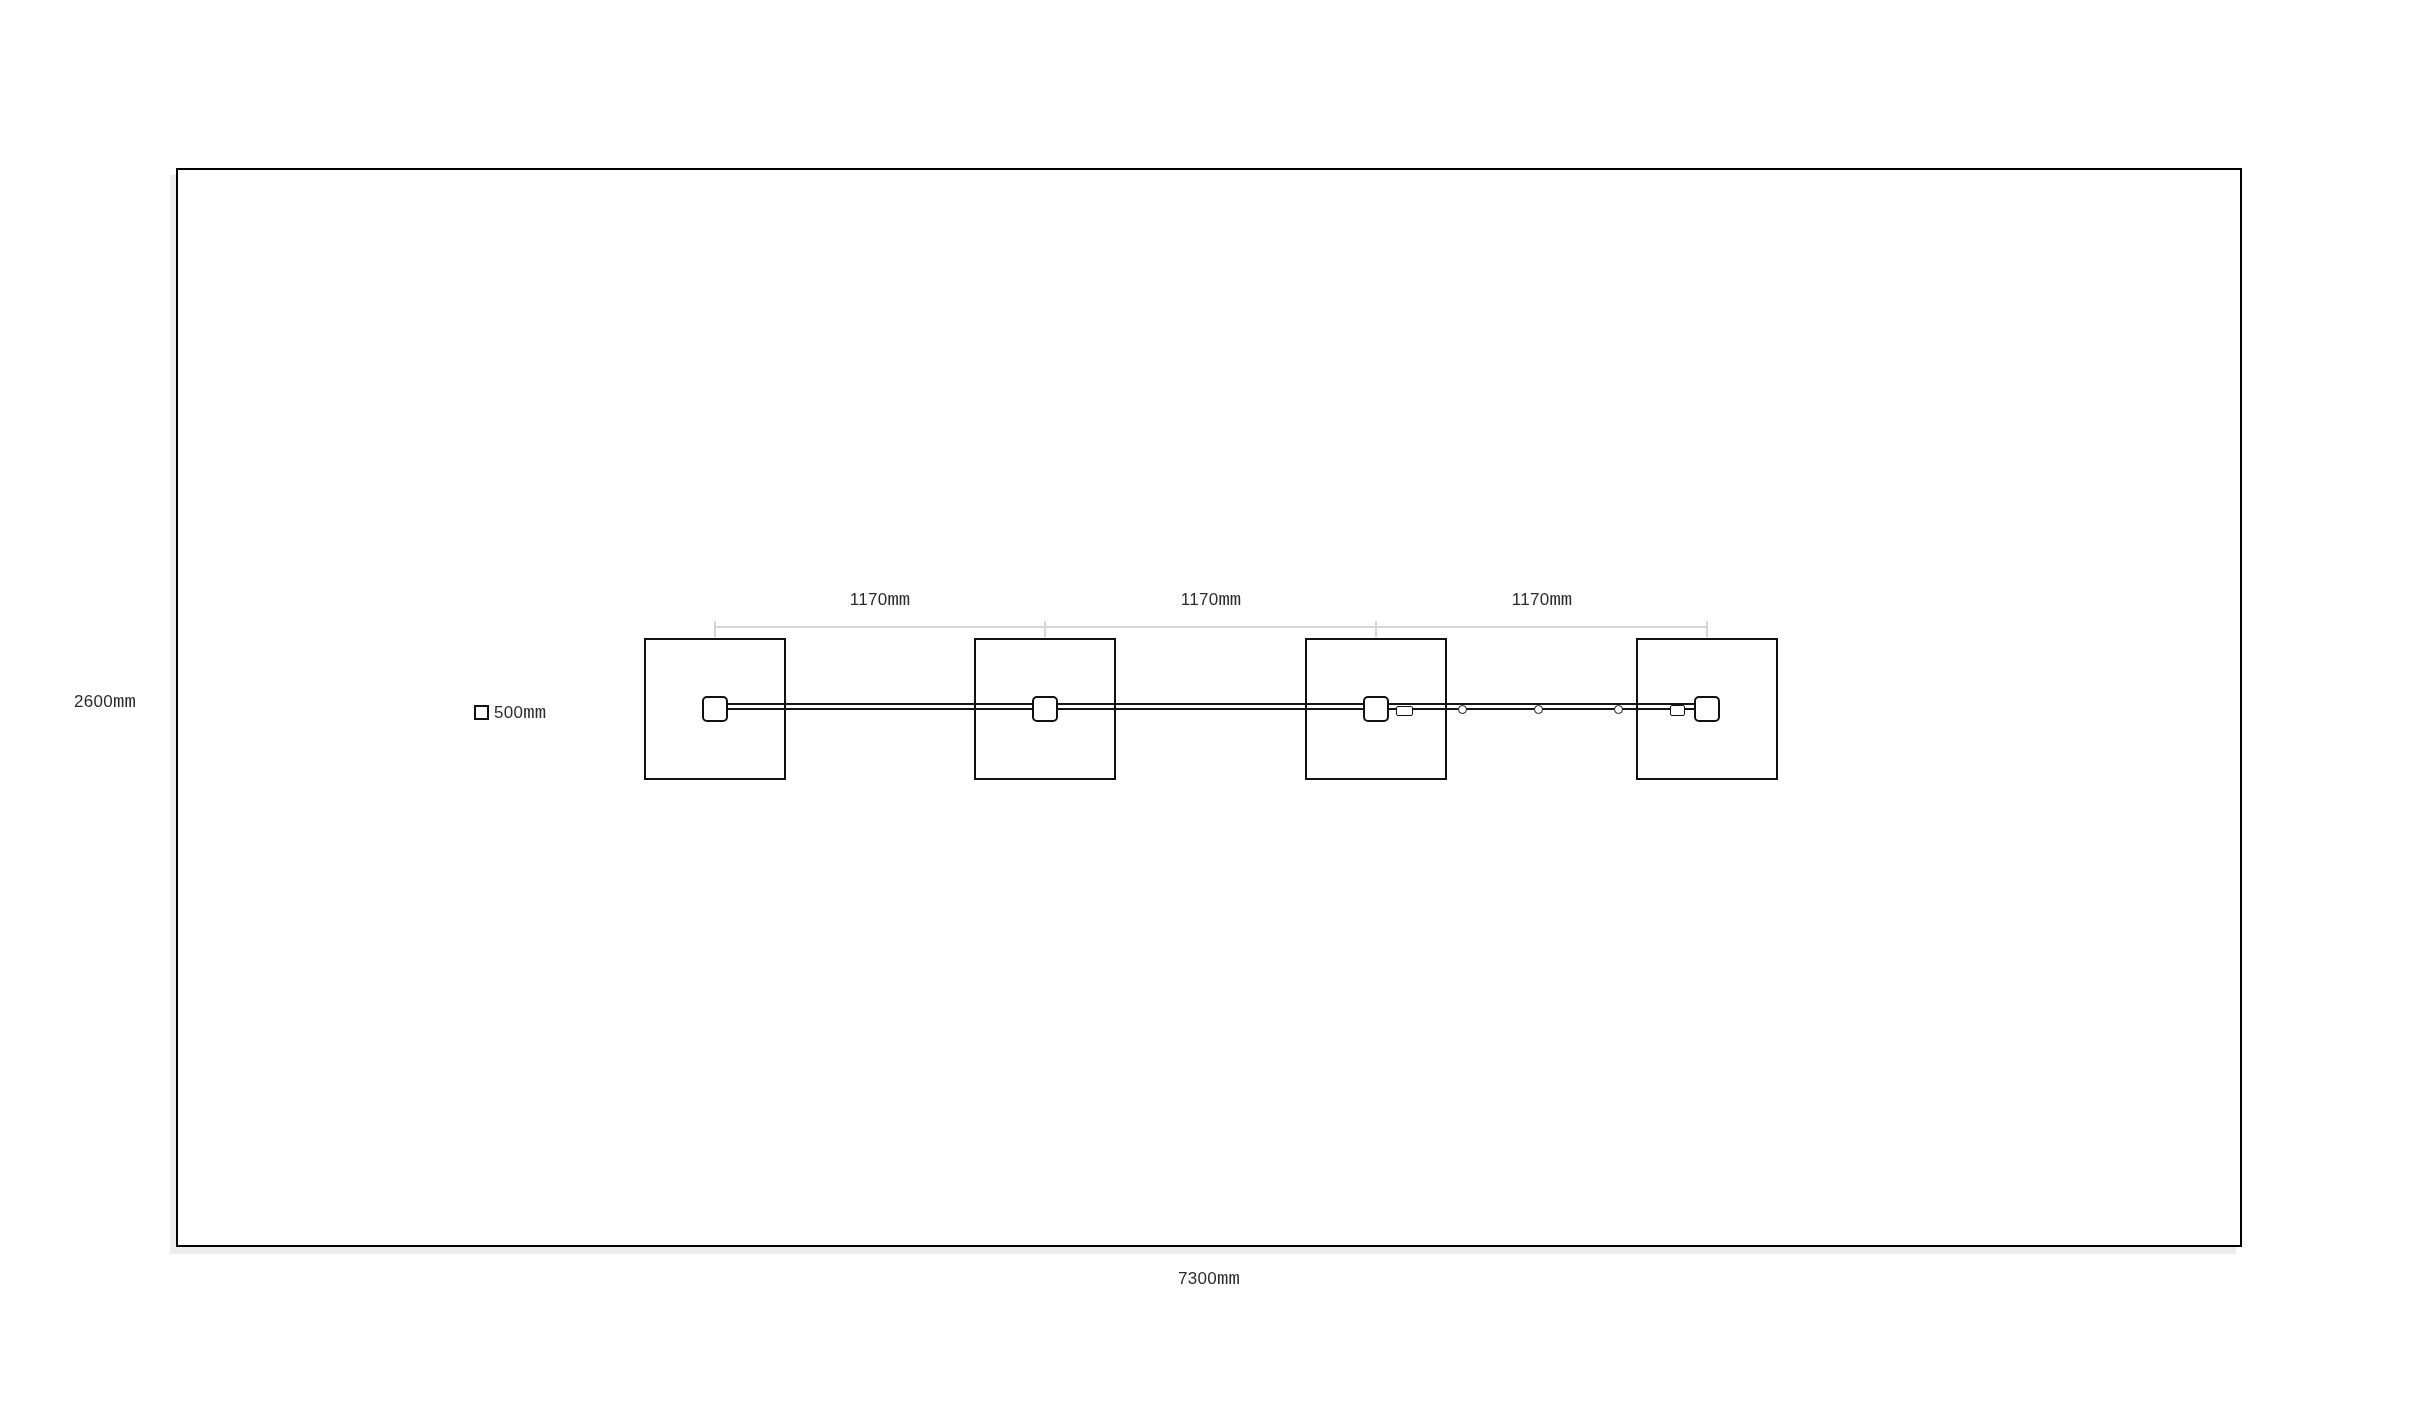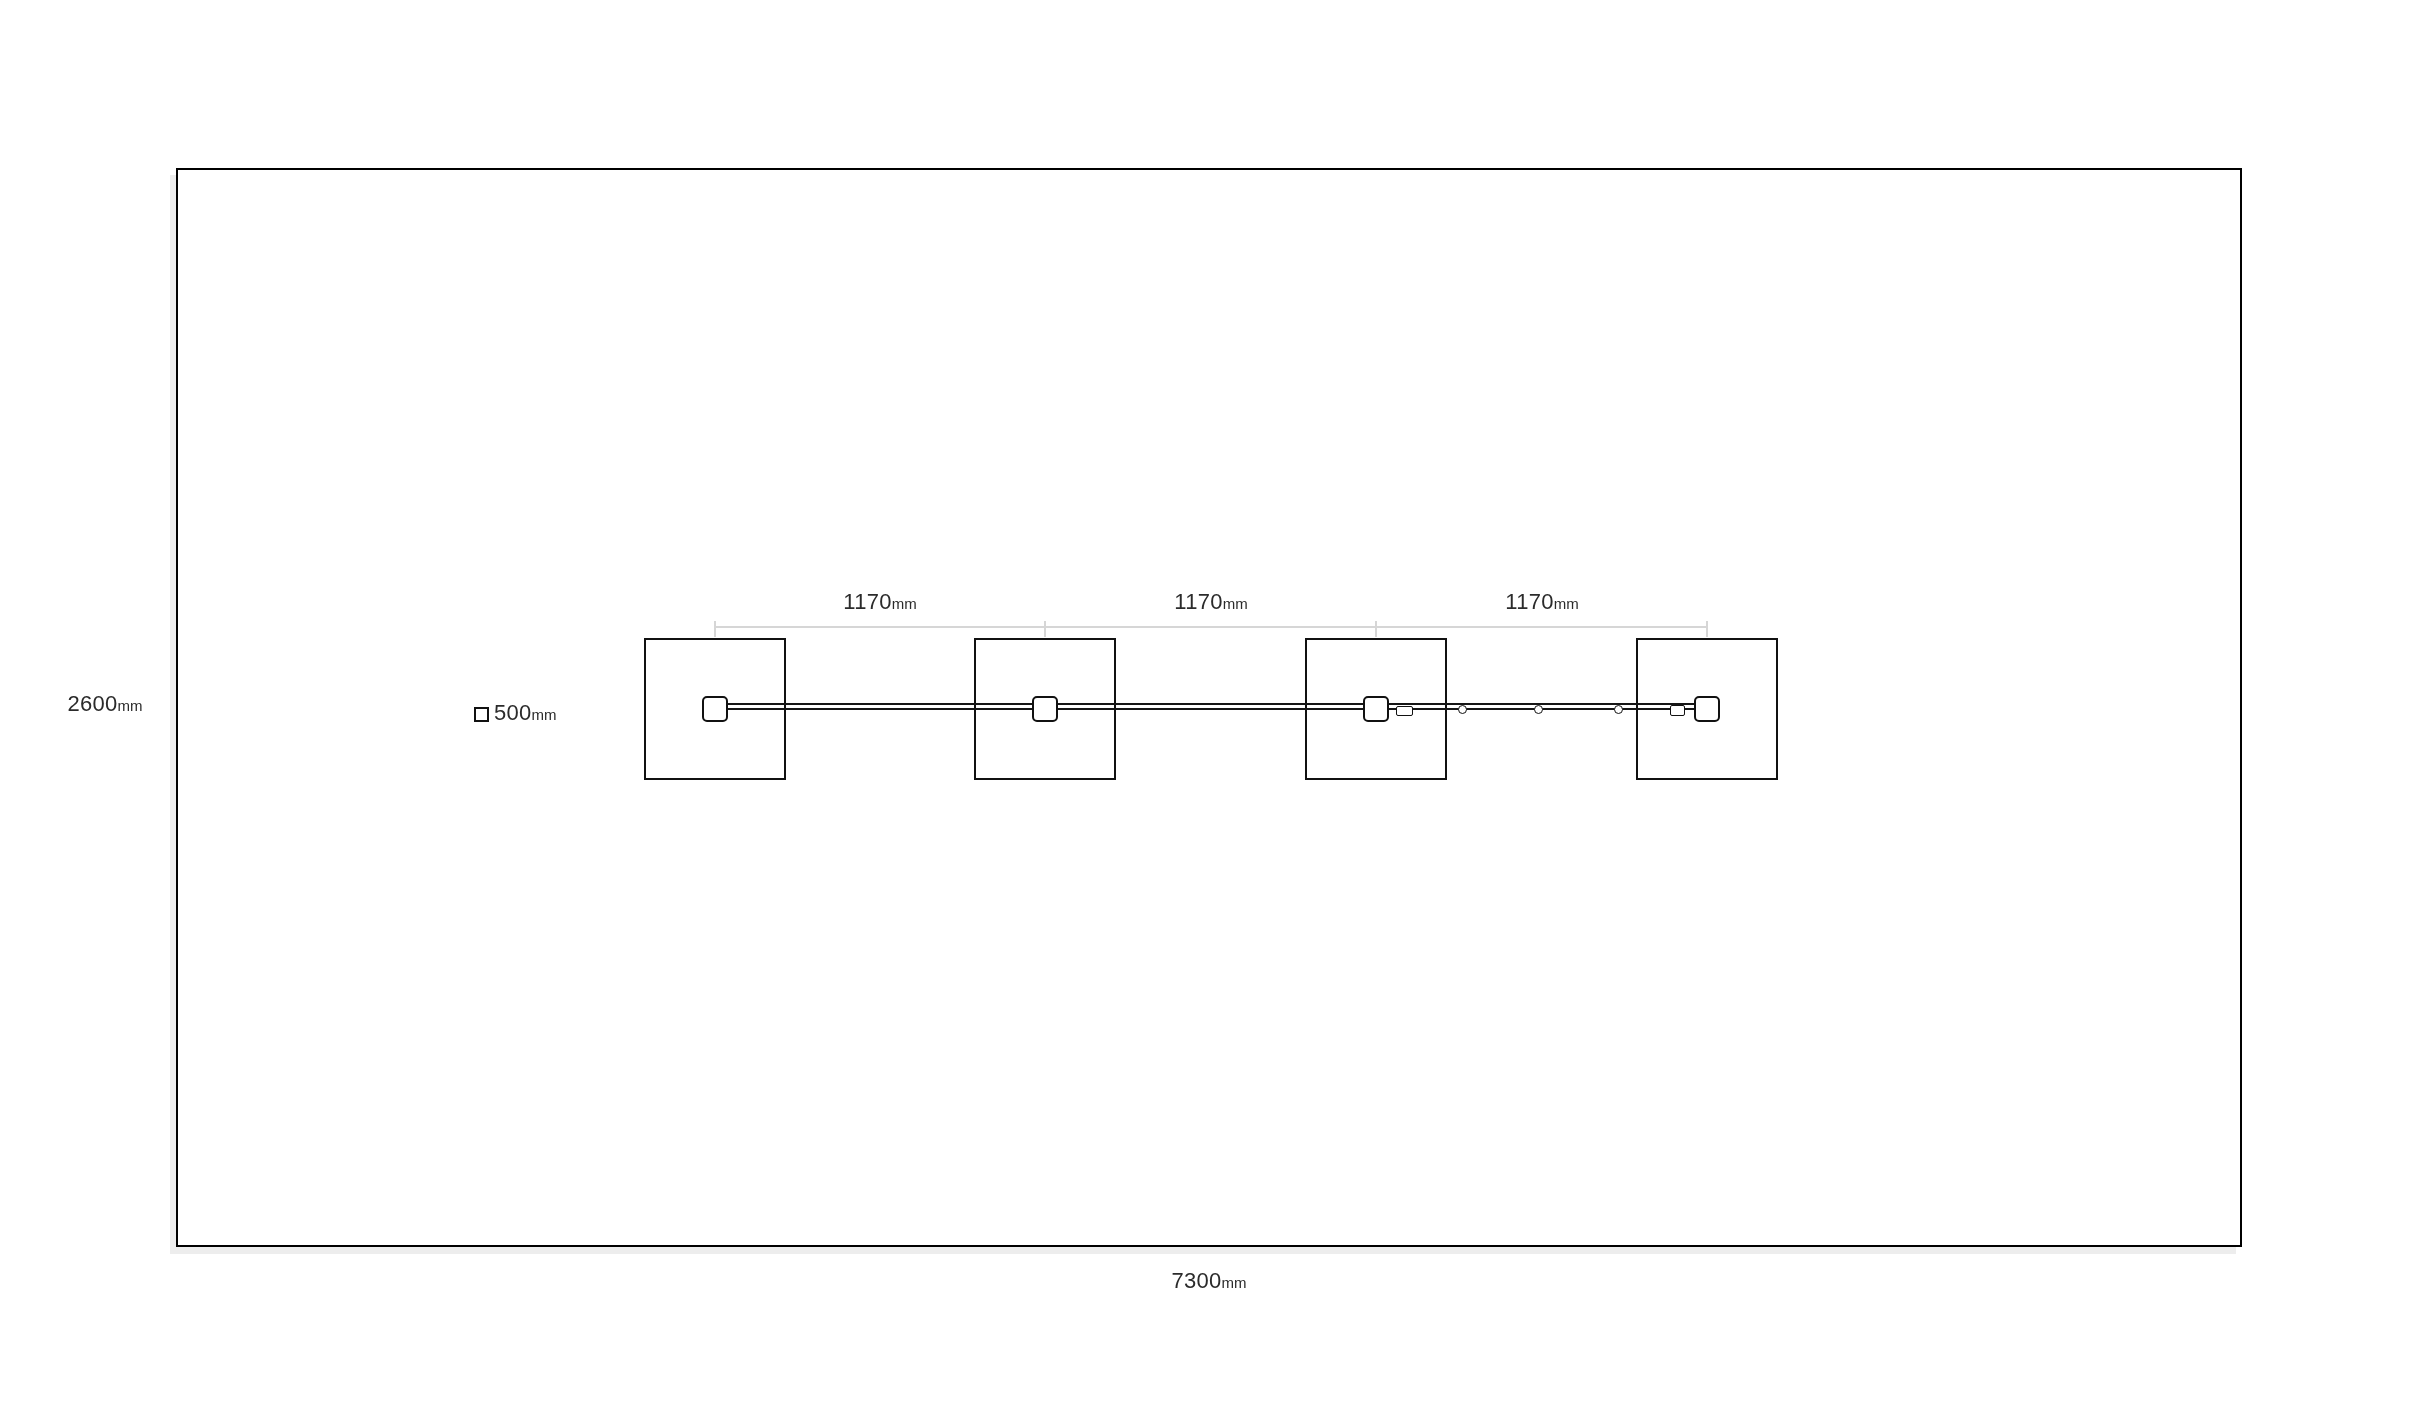--- a/index.html
+++ b/index.html
@@ -31,22 +31,22 @@
   .tick { width:2px; height:16px; top:451px; background:#d6d6d6; }
   .tick.t1 { left:536px; }  .tick.t2 { left:866px; }
   .tick.t3 { left:1197px; } .tick.t4 { left:1528px; }
 
   .dim-label { text-align:center; white-space:nowrap; }
   .spacing-label { top:419px; width:132px; }
   .spacing-label.s1 { left:636px; }
   .spacing-label.s2 { left:967px; }
   .spacing-label.s3 { left:1298px; }
 
-  .dim-num  { font-size:22px; letter-spacing:0.3px;margin-top:44px; }
-  .dim-unit { font-size:15px; }
+  .dim-num  { font-size:17px; letter-spacing:0.3px;margin-top:44px; }
+  .dim-unit { font-size:19px;font-family:Liberation Mono, monospace; }
 
   
   .track { height:2px; background:#161616; }
   .track.top    { left:550px; top:533px; width:966px; }
   .track.bottom { left:550px; top:538px; width:966px; }
 
   .dot { width:9px; height:9px; border:1.5px solid #111; border-radius:50%; background:#fff; top:535px; }
   .dot.d1 { left:1280px; } .dot.d2 { left:1356px; } .dot.d3 { left:1436px; }
 
   .fitting { border:1.5px solid #111; background:#fff; border-radius:2px; }

